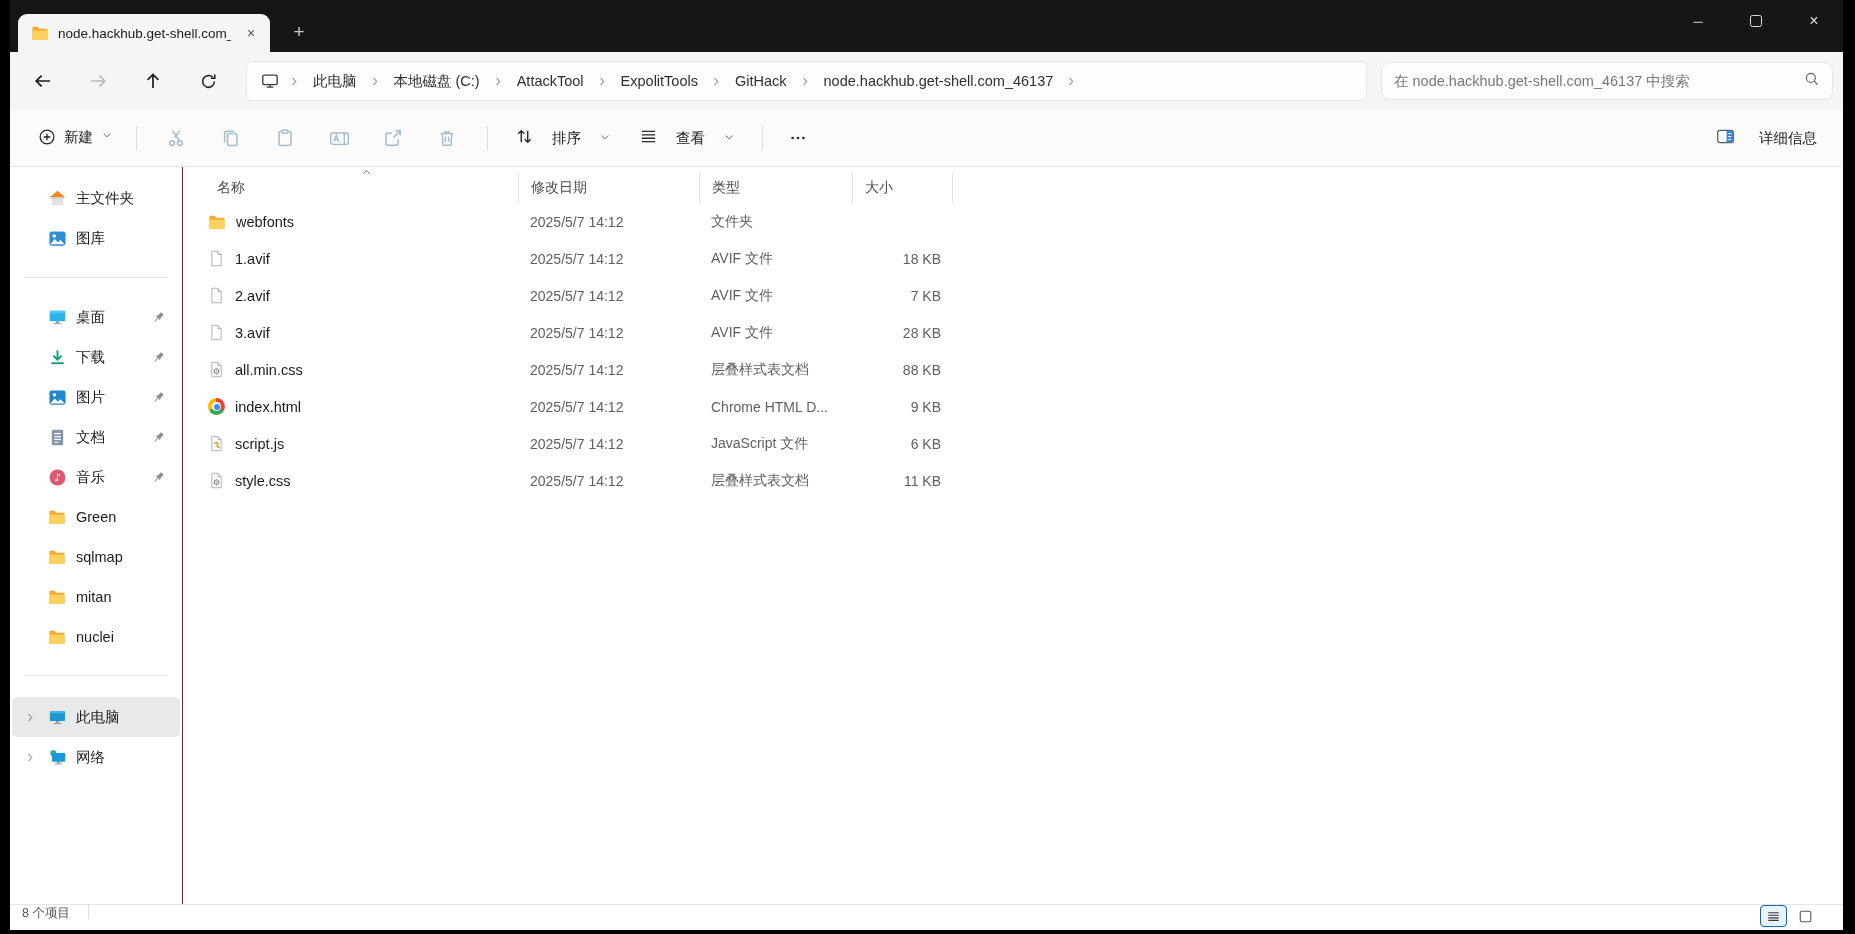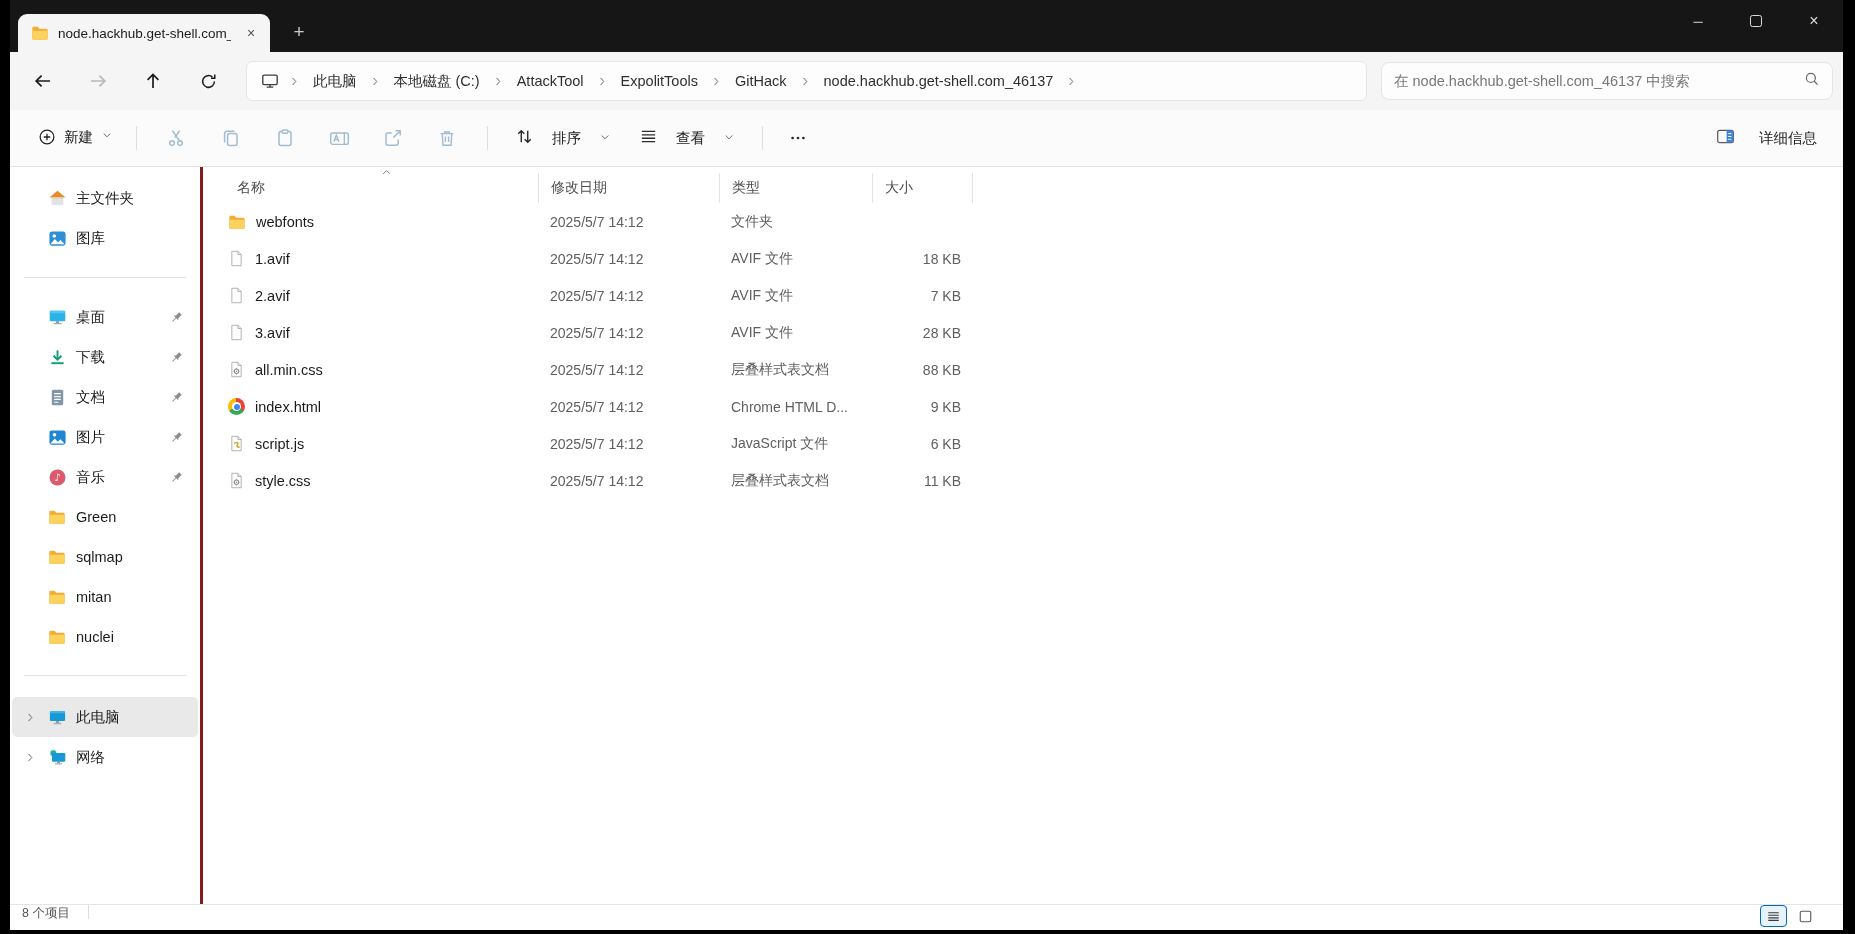--- a/index.html
+++ b/index.html
@@ -36,21 +36,21 @@
   .toolbar{height:57px;background:#fbfbfb;border-bottom:1px solid #e3e3e3;display:flex;align-items:center;
            padding:0 18px;box-sizing:border-box;}
   .tb-new{display:flex;align-items:flex-start;gap:8px;font-size:14.5px;color:#1b1b1b;padding:7px 10px;border-radius:5px;}
   .tb-sep{width:1px;height:24px;background:#dedede;margin:0 13px;}
   .tb-icon-btn{width:46px;height:38px;display:flex;align-items:center;justify-content:center;border-radius:5px;margin:0 4px;}
   .tb-drop{display:flex;align-items:center;gap:18px;font-size:14.5px;color:#1b1b1b;padding:7px 10px;border-radius:5px;margin:0 4px;}
   .tb-details{margin-left:auto;display:flex;align-items:center;gap:24px;font-size:14.5px;color:#1b1b1b;padding:7px 8px;}
 
   
   .main{position:absolute;top:167px;left:0;right:0;bottom:26px;display:flex;background:#fff;}
-  .sidebar{width:193px;border-right:3px solid #7f1d1d;box-sizing:border-box;padding-top:11px;flex:none;}
+  .sidebar{width:173px;border-right:1px solid #7f1d1d;box-sizing:border-box;padding-top:11px;flex:none;}
   .side-item{height:40px;display:flex;align-items:center;position:relative;border-radius:5px;margin:0 2px;}
   .side-item .sicon{position:absolute;left:36px;display:flex;}
   .side-item .slabel{position:absolute;left:64px;font-size:14.5px;color:#1c1c1c;white-space:nowrap;}
   .side-item .pin{position:absolute;right:14px;display:flex;}
   .side-item .tchev{position:absolute;left:12px;display:flex;}
   .side-item.selected{background:#e9e9e9;}
   .side-divider{height:1px;background:#e2e2e2;margin:19px 14px;}
   .side-divider.lower{margin:18px 14px 21px;}
 
   
@@ -331,43 +331,43 @@
               <g transform="rotate(45 10 10)" fill="#8e8e8e">
                 <path d="M7.6 2.6h4.8v6.2l1.8 2.2H5.8l1.8-2.2z"></path>
                 <rect x="9.4" y="11" width="1.2" height="6.4"></rect>
               </g>
             </svg>
           </span>
         </div>
         <div class="side-item">
           <span class="sicon">
             <svg width="19" height="19" viewBox="0 0 20 20" xmlns="http://www.w3.org/2000/svg">
-              <rect x="4" y="1.8" width="12" height="16.4" rx="1.6" fill="#8296a9"></rect>
-              <path d="M6.5 6h7M6.5 9h7M6.5 12h7M6.5 15h4.5" stroke="#fff" stroke-width="1.3"></path>
-            </svg>
-          </span>
-          <span class="slabel">文档</span>
+              <rect x="1.5" y="2.5" width="17" height="15" rx="2.4" fill="#1f87d2"></rect>
+              <circle cx="6.8" cy="7.2" r="1.9" fill="#fff"></circle>
+              <path d="M2.5 16.2l4.6-5.2 3.2 3.6 2.8-2.8 4.4 4.4z" fill="#fff"></path>
+            </svg>
+          </span>
+          <span class="slabel">图片</span>
           <span class="pin">
             <svg width="15" height="15" viewBox="0 0 20 20" xmlns="http://www.w3.org/2000/svg">
               <g transform="rotate(45 10 10)" fill="#8e8e8e">
                 <path d="M7.6 2.6h4.8v6.2l1.8 2.2H5.8l1.8-2.2z"></path>
                 <rect x="9.4" y="11" width="1.2" height="6.4"></rect>
               </g>
             </svg>
           </span>
         </div>
         <div class="side-item">
           <span class="sicon">
             <svg width="19" height="19" viewBox="0 0 20 20" xmlns="http://www.w3.org/2000/svg">
-              <rect x="1.5" y="2.5" width="17" height="15" rx="2.4" fill="#1f87d2"></rect>
-              <circle cx="6.8" cy="7.2" r="1.9" fill="#fff"></circle>
-              <path d="M2.5 16.2l4.6-5.2 3.2 3.6 2.8-2.8 4.4 4.4z" fill="#fff"></path>
-            </svg>
-          </span>
-          <span class="slabel">图片</span>
+              <rect x="4" y="1.8" width="12" height="16.4" rx="1.6" fill="#8296a9"></rect>
+              <path d="M6.5 6h7M6.5 9h7M6.5 12h7M6.5 15h4.5" stroke="#fff" stroke-width="1.3"></path>
+            </svg>
+          </span>
+          <span class="slabel">文档</span>
           <span class="pin">
             <svg width="15" height="15" viewBox="0 0 20 20" xmlns="http://www.w3.org/2000/svg">
               <g transform="rotate(45 10 10)" fill="#8e8e8e">
                 <path d="M7.6 2.6h4.8v6.2l1.8 2.2H5.8l1.8-2.2z"></path>
                 <rect x="9.4" y="11" width="1.2" height="6.4"></rect>
               </g>
             </svg>
           </span>
         </div>
         <div class="side-item">

